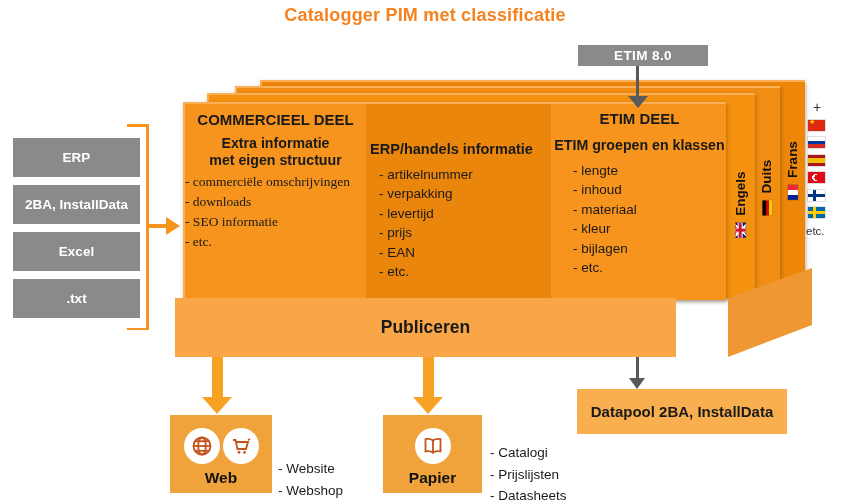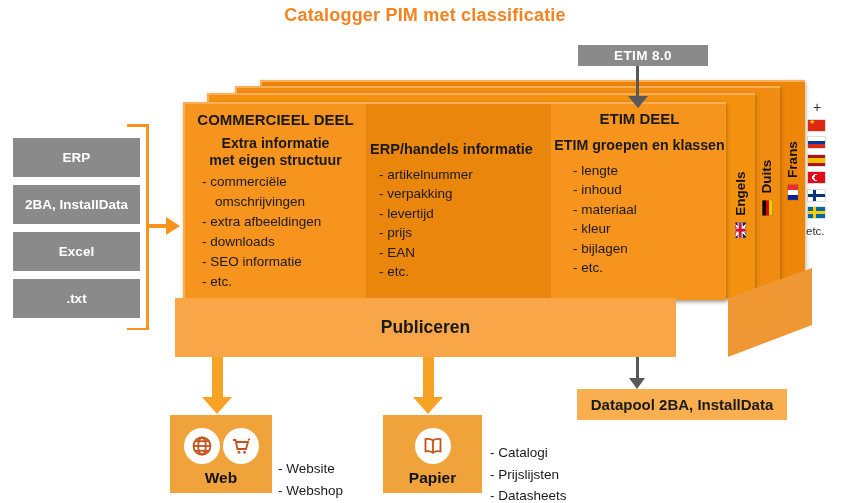--- a/index.html
+++ b/index.html
@@ -35,21 +35,21 @@
   .col{position:absolute;top:0;height:198px;}
   #col-com{left:0;width:181px;}
   #col-erp{left:181px;width:171px;}
   #col-etim{left:366px;width:177px;}
   .col-h{font-weight:bold;font-size:15px;text-align:center;line-height:16px;}
   .col-sub{font-weight:bold;font-size:14.2px;text-align:center;line-height:16.5px;}
   .plist{font-size:13.5px;line-height:20px;}
   .plist div{padding-left:13px;text-indent:-13px;}
   #col-com .col-h{margin-top:8px;}
   #col-com .col-sub{margin-top:7px;}
-  #col-com .plist{margin-top:4px;padding-left:17px;padding-right:4px;}
+  #col-com .plist{margin-top:4px;padding-right:4px;font-family:Liberation Serif, serif;}
   #col-erp .col-sub{margin-top:37px;font-size:14.5px;}
   #col-erp .plist{margin-top:7px;padding-left:13px;line-height:19.5px;}
   #col-etim .col-h{margin-top:7px;}
   #col-etim .col-sub{margin-top:10px;font-size:14.2px;}
   #col-etim .plist{margin-top:7px;padding-left:22px;line-height:19.5px;}
 
   
   .lang-tab{display:flex;align-items:center;justify-content:center;z-index:5;}
   .lang-inner{transform:rotate(-90deg);white-space:nowrap;display:flex;align-items:center;gap:7px;font-weight:bold;font-size:13.5px;color:#111;}
   .flag{width:15px;height:10px;display:inline-block;box-shadow:0 0 0 .5px rgba(0,0,0,.25);position:relative;flex:0 0 auto;}
@@ -59,21 +59,21 @@
     display:flex;align-items:center;justify-content:center;font-size:17.5px;font-weight:bold;}
   #platform-side{left:728px;top:268px;width:84px;height:89px;background:#EF9733;z-index:5;
     clip-path:polygon(0 30px,84px 0,84px 57px,0 89px);}
 
   
   .out-box{background:#F1A33B;display:flex;flex-direction:column;align-items:center;justify-content:flex-end;padding-bottom:6px;z-index:6;}
   .out-label{font-weight:bold;font-size:15.5px;color:#111;}
   .circ{width:36px;height:36px;border-radius:50%;background:#fff;display:flex;align-items:center;justify-content:center;}
   .icon-row{display:flex;gap:3px;margin-bottom:5px;}
   .out-list{font-size:13.5px;line-height:21.5px;color:#1a1a1a;margin-top:28px;}
-  #datapool{left:577px;top:389px;width:210px;height:31px;background:#F9AE4F;z-index:6;
+  #datapool{left:577px;top:389px;width:210px;height:45px;background:#F9AE4F;z-index:6;
     display:flex;align-items:center;justify-content:center;font-size:15px;font-weight:bold;}
 
   
   #more-langs{left:806px;top:101px;width:30px;display:flex;flex-direction:column;align-items:flex-start;gap:6.5px;z-index:6;}
   #more-langs .plus{font-size:14px;color:#333;margin-left:7px;line-height:12px;}
   #more-langs .flag{width:17px;height:11px;margin-left:2px;}
   #more-langs .etc{font-size:11.5px;color:#333;line-height:12px;}
 
   
   .flag-uk{background-color:#00247D;background-image:
@@ -131,21 +131,20 @@
 
     <div class="col" id="col-com">
       <div class="col-h">COMMERCIEEL DEEL</div>
       <div class="col-sub">
         <div>Extra informatie</div>
         <div>met eigen structuur</div>
       </div>
       <div class="plist">
 
       <div>- commerciële omschrijvingen</div>
-          <div>- extra afbeeldingen</div>
           <div>- downloads</div>
           <div>- SEO informatie</div>
           <div>- etc.</div>
         </div>
     </div>
 
     <div class="col" id="col-erp">
       <div class="col-sub">ERP/handels informatie</div>
       <div class="plist">
 

